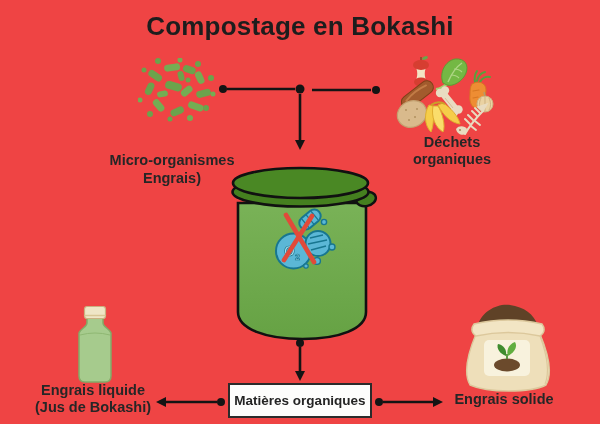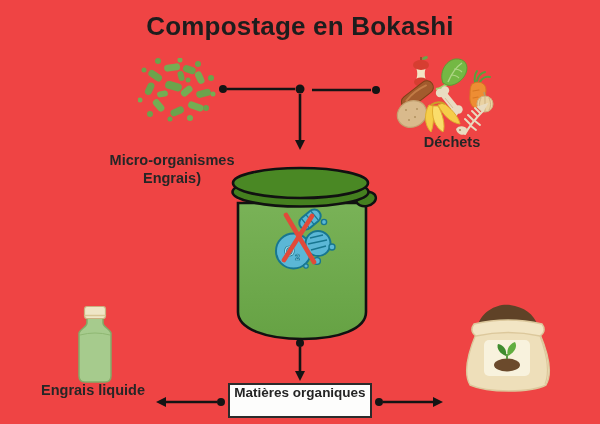--- a/index.html
+++ b/index.html
@@ -8,21 +8,21 @@
   .abs{position:absolute;}
   .title{left:0;top:11px;width:600px;text-align:center;font-size:26px;font-weight:bold;
          color:#1d1d1d;letter-spacing:.2px;}
   .label{font-size:14.5px;font-weight:bold;color:#262626;text-align:center;line-height:17.5px;}
   .label span{display:block;}
   #micro-label{left:88px;top:115px;width:168px;margin-top:37px;}
   #waste-label{left:392px;top:134px;width:120px;line-height:17px;}
   #liquid-label{left:20px;top:382px;width:146px;line-height:16.5px;}
   #solid-label{left:443px;top:391px;width:122px;}
   .output-box{left:228px;top:383px;width:144px;height:35px;background:#fdfdfc;
-              border:2px solid #2b2b2b;box-sizing:border-box;display:flex;
+              border:2px solid #2b2b2b;box-sizing:border-box;display:flex;flex-direction:column;
               justify-content:center;font-size:13.5px;font-weight:bold;color:#242424;
               text-align:center;line-height:16px;}
 </style>
 </head>
 <body>
 
 <div class="canvas">
 
   <div class="abs title">Compostage en Bokashi</div>
 
@@ -204,24 +204,29 @@
     </g>
   </svg>
 
   <div class="abs label" id="micro-label">
     <span>Micro-organismes</span>
     <span>Engrais)</span>
   </div>
 
   <div class="abs label" id="waste-label">
     <span>Déchets</span>
+    <span>organiques</span>
   </div>
 
   <div class="abs label" id="liquid-label">
     <span>Engrais liquide</span>
-  </div>
-
+    <span>(Jus de Bokashi)</span>
+  </div>
+
+  <div class="abs label" id="solid-label">
+    <span>Engrais solide</span>
+  </div>
 
   <div class="abs output-box">
     <span>Matières organiques</span>
   </div>
 
 </div>
 
 </body></html>

